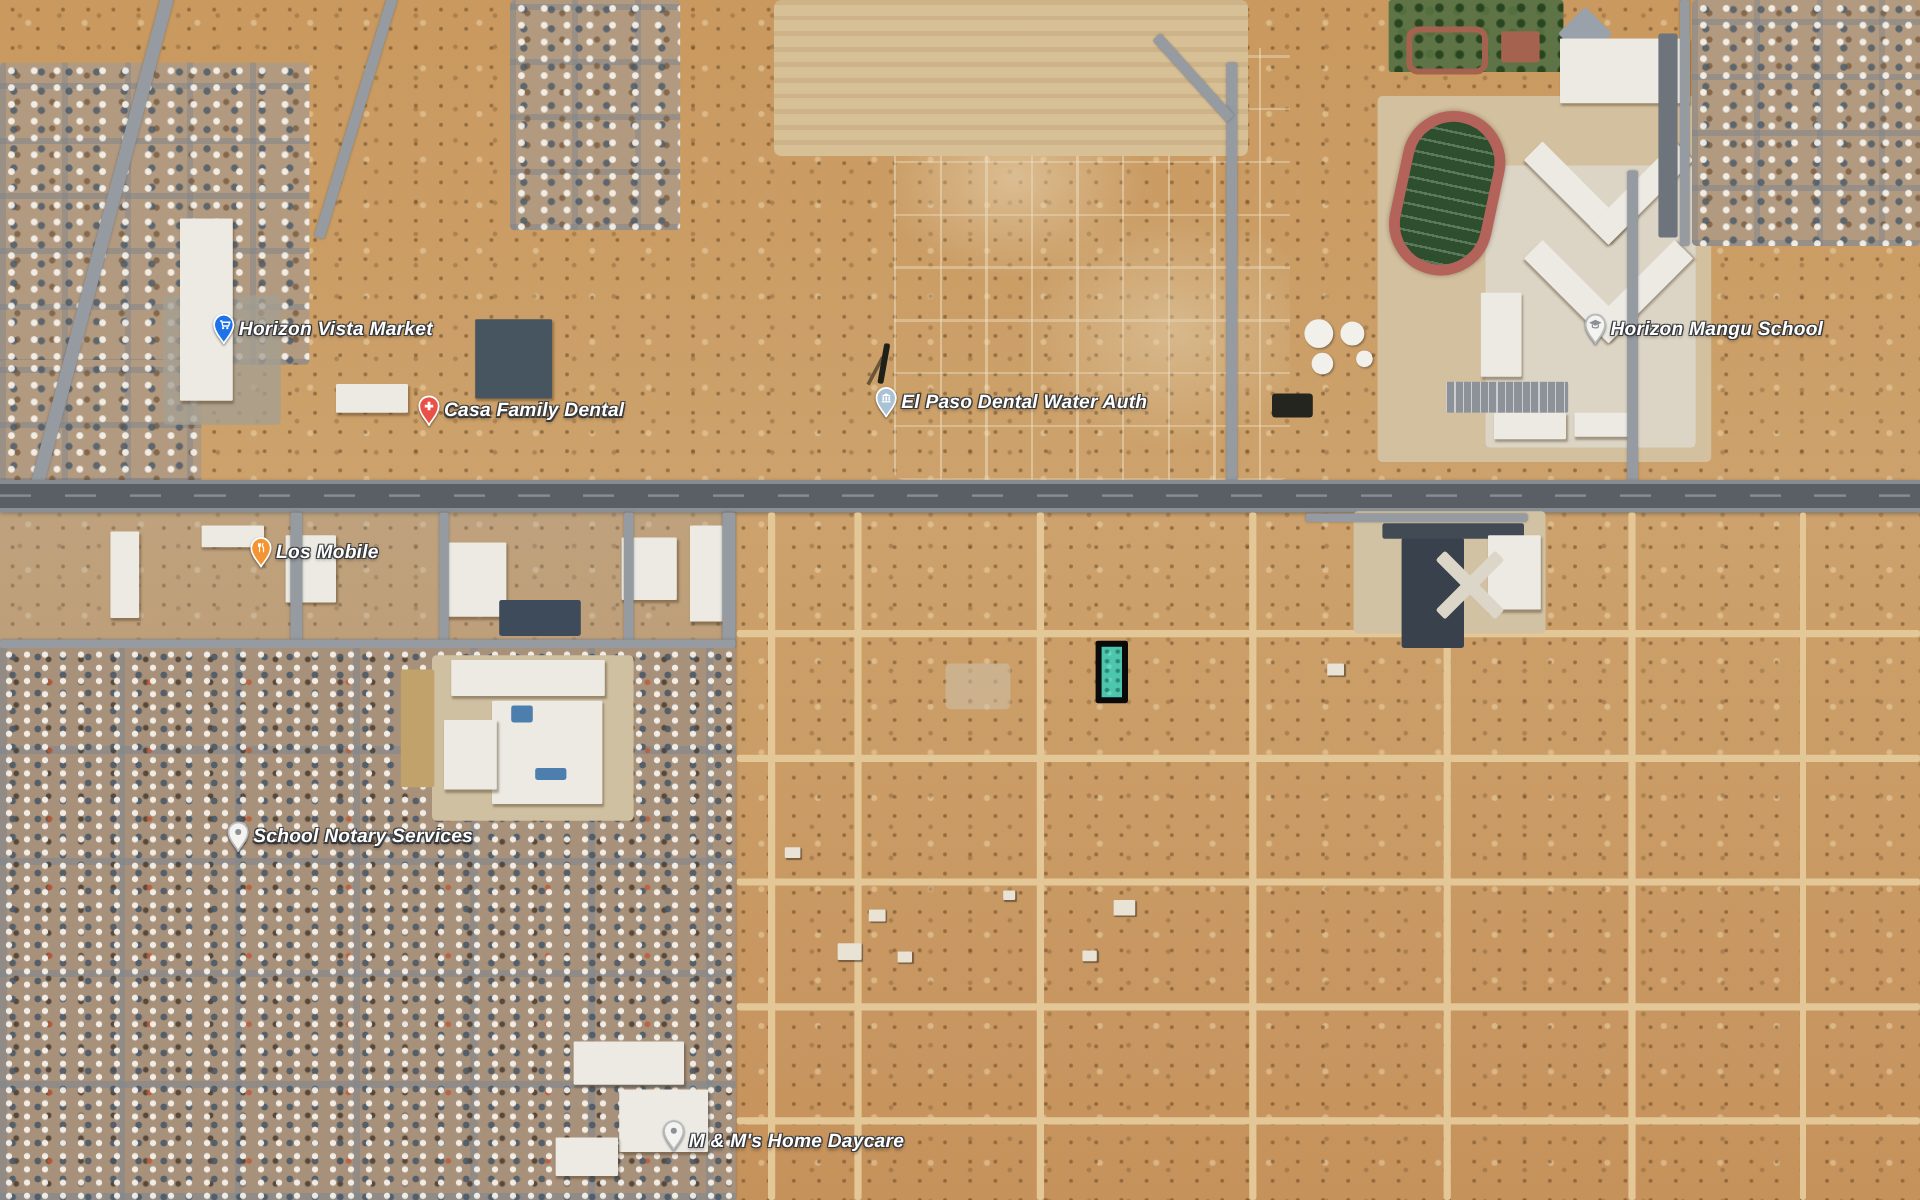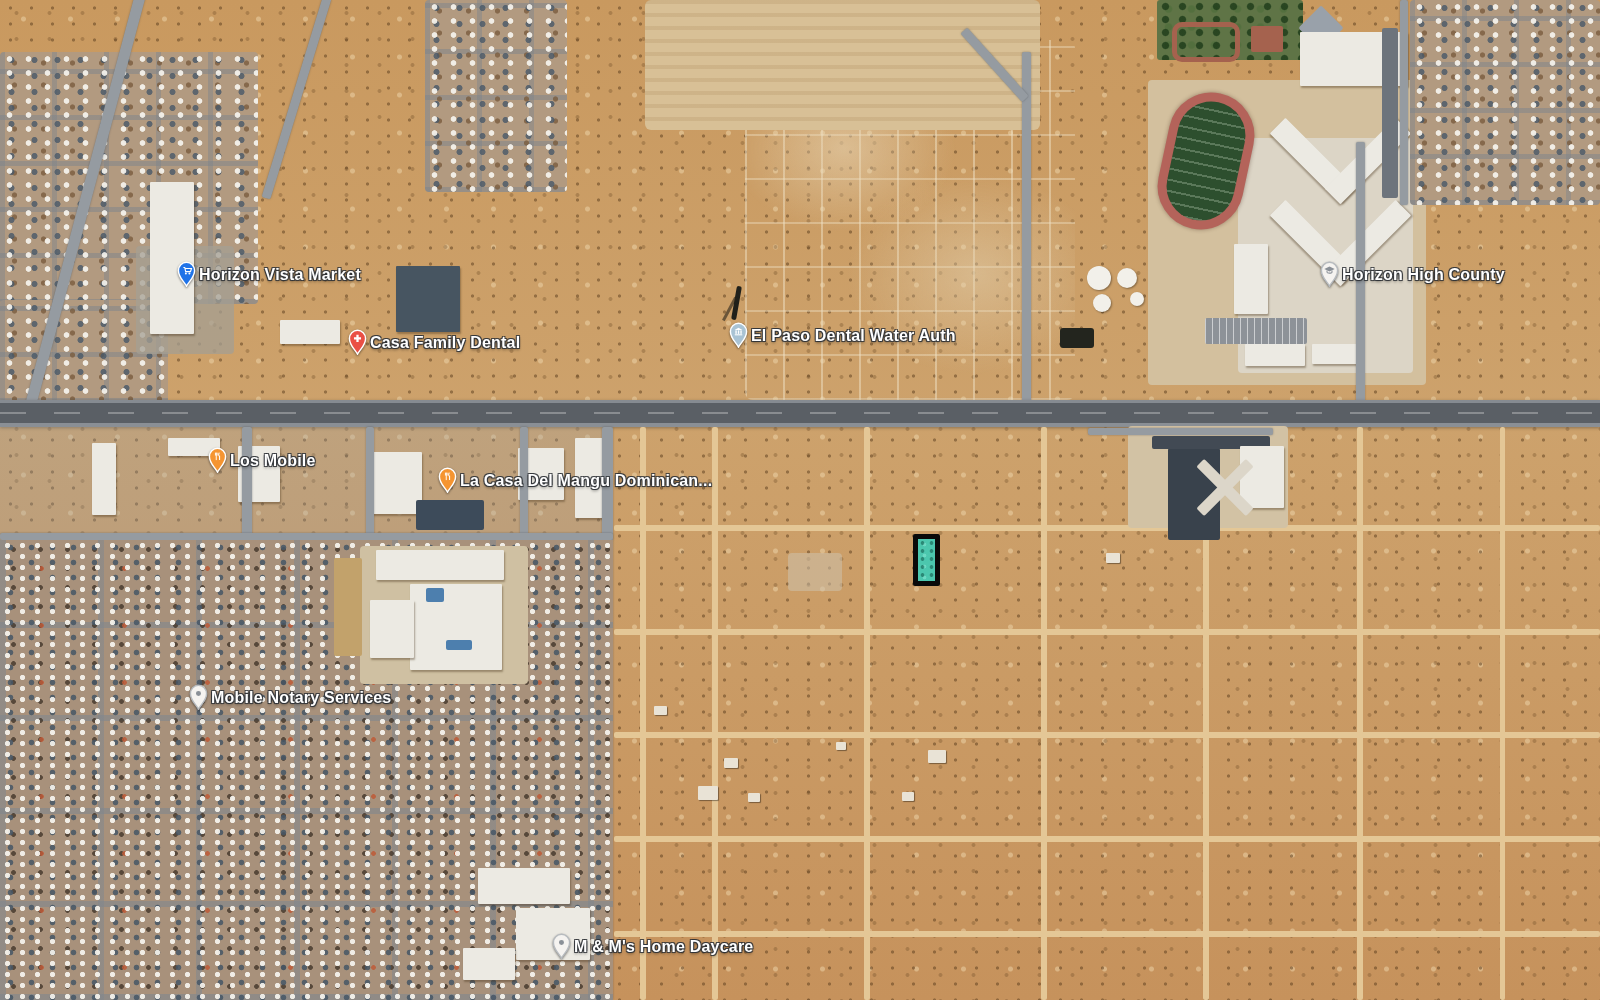--- a/index.html
+++ b/index.html
@@ -84,21 +84,21 @@
     background:repeating-linear-gradient(90deg, rgba(225,225,225,.35) 0 26px, transparent 26px 54px);
   }
   .parcel{
     box-sizing:border-box; z-index:6; border-radius:2px;
     background-image:
       radial-gradient(circle, rgba(15,85,72,.55) 1.5px, transparent 2.2px),
       radial-gradient(circle, rgba(140,235,214,.5) 1.5px, transparent 2.2px);
     background-size:9px 8px, 13px 11px;
   }
   .markers{left:0; top:0; width:100%; height:100%; z-index:10;}
-  .marker{position:absolute; display:flex; align-items:flex-start; transform:translate(-10px,-11px); cursor:pointer;}
+  .marker{position:absolute; display:flex; align-items:flex-start; transform:translate(-10px,-11px); cursor:pointer;font-style:italic;}
   .marker svg{flex:0 0 auto; filter:drop-shadow(0 1px 1px rgba(0,0,0,.5));}
   .marker-label{
     margin-left:2px; transform:translateY(6px); white-space:nowrap;
     color:var(--labeltext,#fff); font-size:16px; font-weight:600; letter-spacing:.2px;
     text-shadow:-1px -1px 0 rgba(47,50,55,.85), 1px -1px 0 rgba(47,50,55,.85),
                 -1px 1px 0 rgba(47,50,55,.85), 1px 1px 0 rgba(47,50,55,.85),
                 0 2px 3px rgba(0,0,0,.45);
   }
 </style>
 </head>
@@ -249,52 +249,42 @@
         <span class="marker-label">El Paso Dental Water Auth</span>
       </div>
       <div class="marker" style="left: 1329px; top: 271px;">
         <svg width="21" height="27" viewBox="0 0 20 26">
           <path d="M10 25.2C7.4 20.4 2.2 16.6 2.2 10a7.8 7.8 0 1 1 15.6 0c0 6.6-5.2 10.4-7.8 15.2Z" fill="#f5f3f0" stroke="#b7bbbf" stroke-width="1.4"></path>
           <g transform="translate(4,4)">
             <path d="M6 2.2L11 4.6 6 7 1 4.6z" fill="#8a9097"></path>
             <path d="M3.6 6v1.9c0 1 4.8 1 4.8 0V6" fill="none" stroke="#8a9097" stroke-width="1"></path>
           </g>
         </svg>
-        <span class="marker-label">Horizon High County</span>
+        <span class="marker-label">Horizon Mangu School</span>
       </div>
       <div class="marker" style="left: 217px; top: 457px;">
         <svg width="21" height="27" viewBox="0 0 20 26">
           <path d="M10 25.2C7.4 20.4 2.2 16.6 2.2 10a7.8 7.8 0 1 1 15.6 0c0 6.6-5.2 10.4-7.8 15.2Z" fill="#f59531" stroke="#ffffff" stroke-width="1.4"></path>
           <g transform="translate(4,4)">
             <path d="M4 2.4v2.8M5.6 2.4v2.8M4.8 2.4v7.2" stroke="#ffffff" stroke-width=".9"></path>
             <path d="M7.8 2.4c-.9 1.2-.9 3 .2 3.4v3.8" fill="none" stroke="#ffffff" stroke-width="1"></path>
           </g>
         </svg>
         <span class="marker-label">Los Mobile</span>
       </div>
-      <div class="marker" style="left: 447px; top: 477px;">
-        <svg width="21" height="27" viewBox="0 0 20 26">
-          <path d="M10 25.2C7.4 20.4 2.2 16.6 2.2 10a7.8 7.8 0 1 1 15.6 0c0 6.6-5.2 10.4-7.8 15.2Z" fill="#f59531" stroke="#ffffff" stroke-width="1.4"></path>
-          <g transform="translate(4,4)">
-            <path d="M4 2.4v2.8M5.6 2.4v2.8M4.8 2.4v7.2" stroke="#ffffff" stroke-width=".9"></path>
-            <path d="M7.8 2.4c-.9 1.2-.9 3 .2 3.4v3.8" fill="none" stroke="#ffffff" stroke-width="1"></path>
-          </g>
-        </svg>
-        <span class="marker-label">La Casa Del Mangu Dominican...</span>
-      </div>
       <div class="marker" style="left: 198px; top: 694px;">
         <svg width="21" height="27" viewBox="0 0 20 26">
           <path d="M10 25.2C7.4 20.4 2.2 16.6 2.2 10a7.8 7.8 0 1 1 15.6 0c0 6.6-5.2 10.4-7.8 15.2Z" fill="#f5f3f0" stroke="#b7bbbf" stroke-width="1.4"></path>
           <g transform="translate(4,4)">
             <circle cx="6" cy="6" r="2.4" fill="#8a9097"></circle>
           </g>
         </svg>
-        <span class="marker-label">Mobile Notary Services</span>
-      </div>
-      <div class="marker" style="left: 561px; top: 943px;">
+        <span class="marker-label">School Notary Services</span>
+      </div>
+      <div class="marker" style="left: 561px; top: 943px; align-items: center;">
         <svg width="21" height="27" viewBox="0 0 20 26">
           <path d="M10 25.2C7.4 20.4 2.2 16.6 2.2 10a7.8 7.8 0 1 1 15.6 0c0 6.6-5.2 10.4-7.8 15.2Z" fill="#f5f3f0" stroke="#b7bbbf" stroke-width="1.4"></path>
           <g transform="translate(4,4)">
             <circle cx="6" cy="6" r="2.4" fill="#8a9097"></circle>
           </g>
         </svg>
         <span class="marker-label">M &amp; M's Home Daycare</span>
       </div>
     </div>
 </div>

